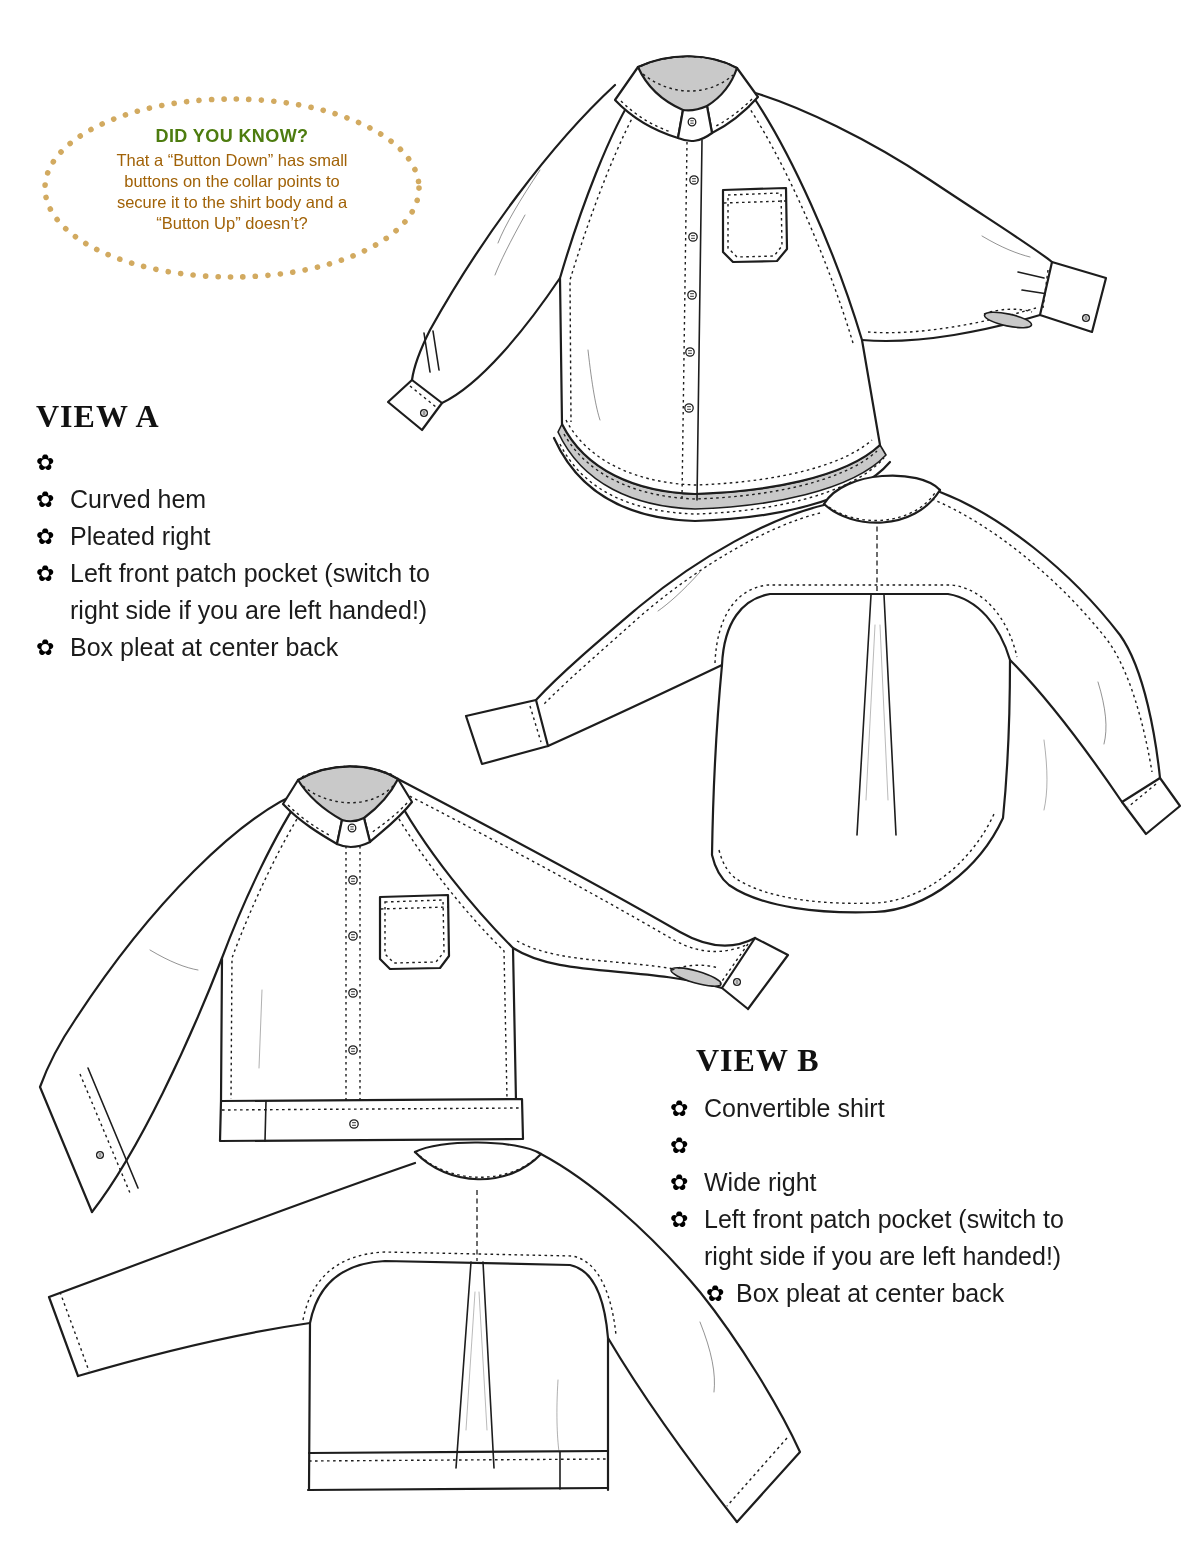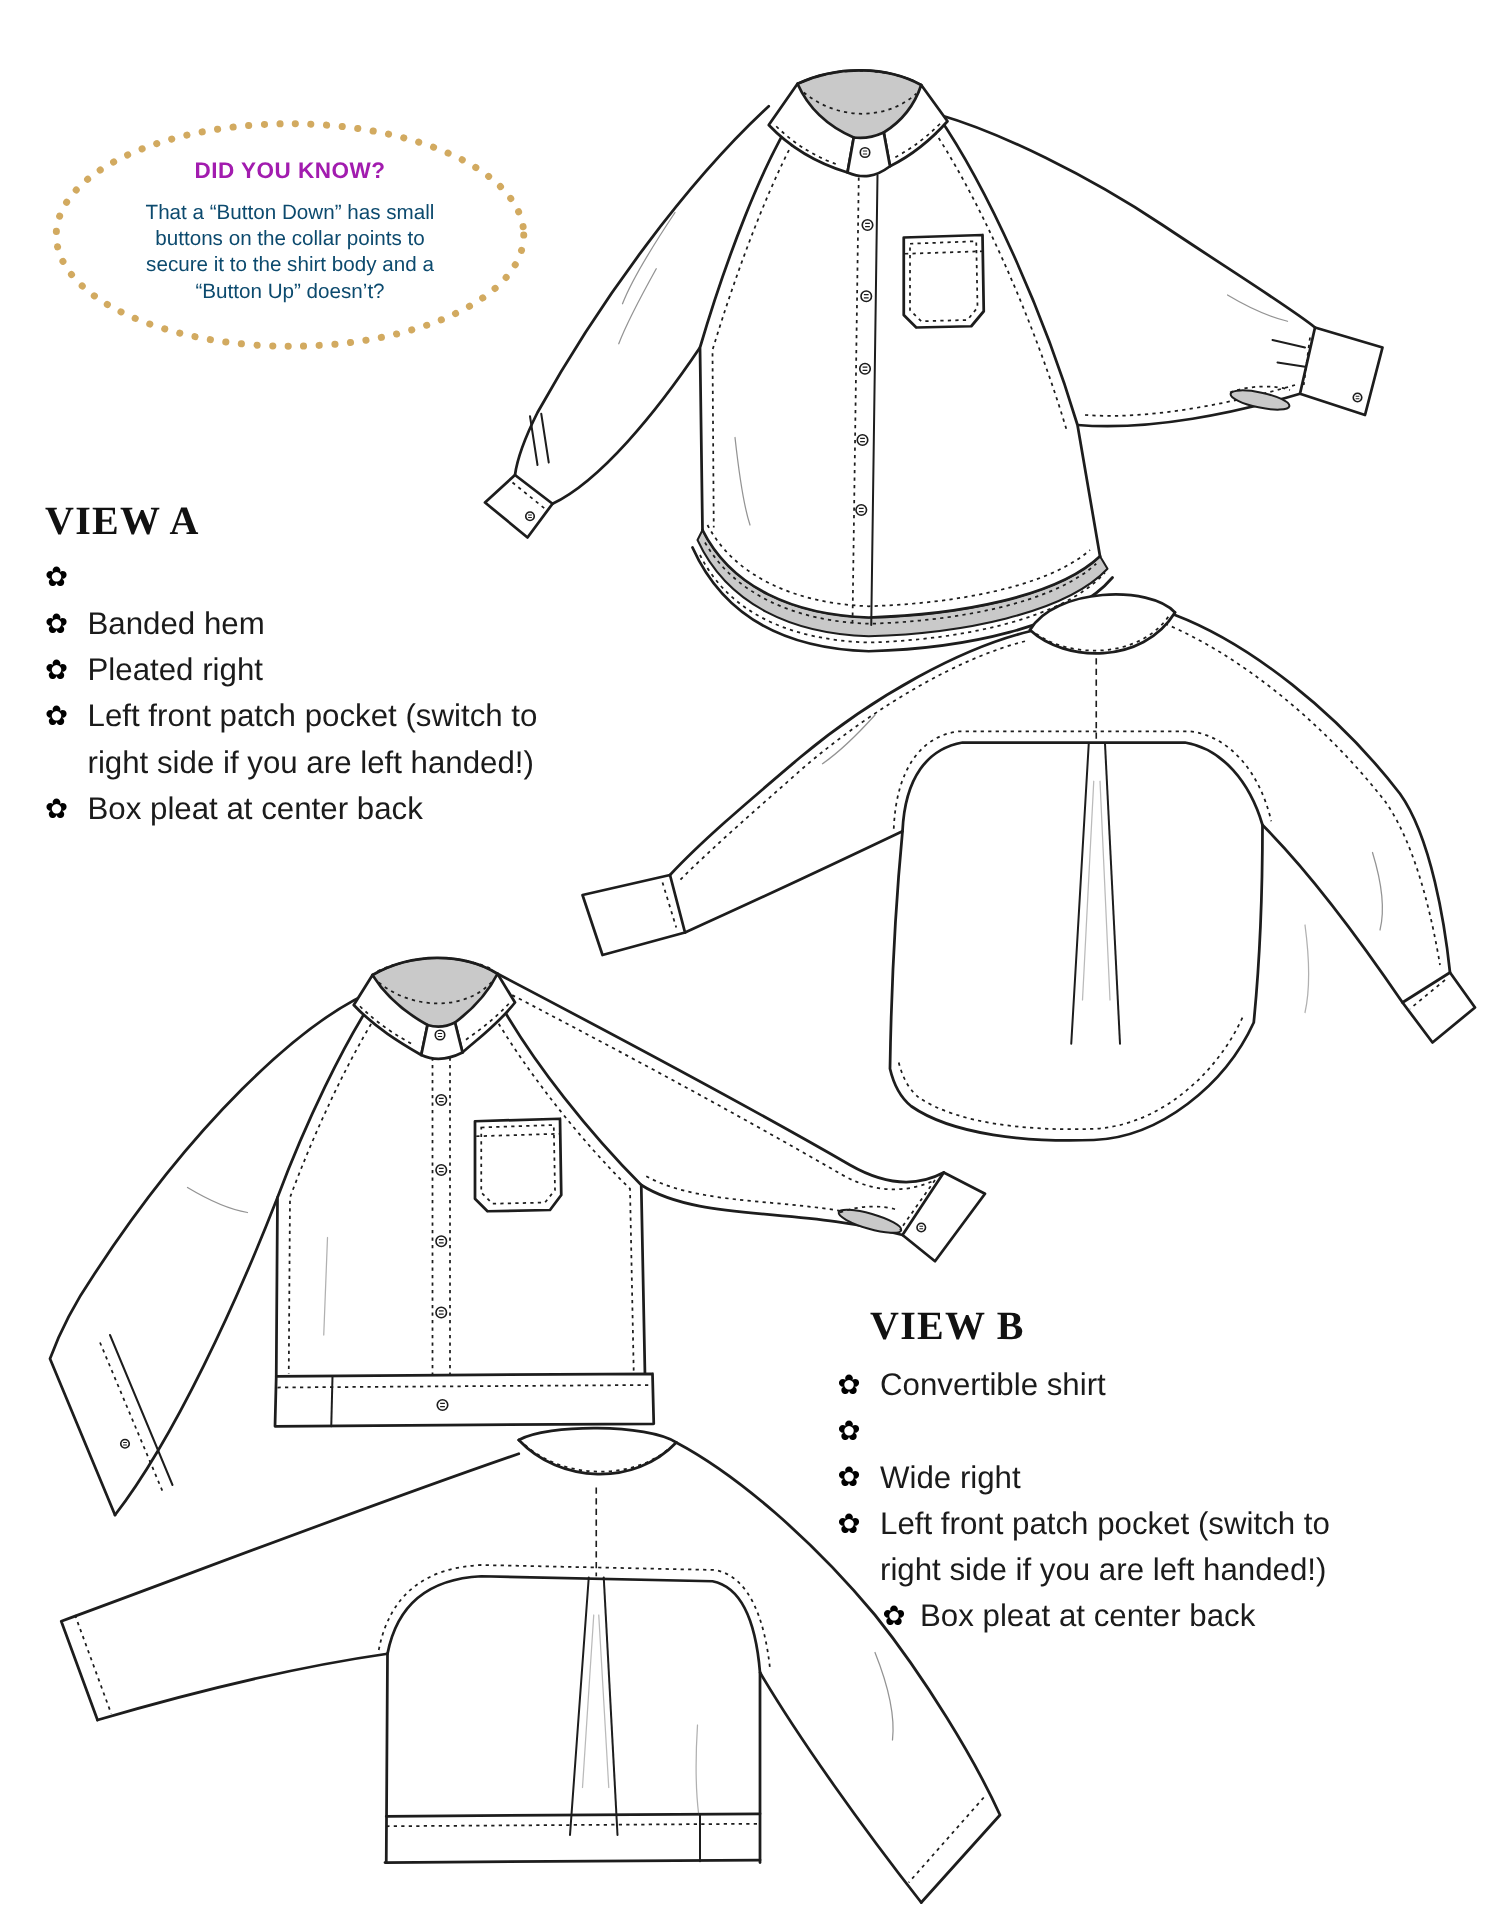--- a/index.html
+++ b/index.html
@@ -2,22 +2,22 @@
 <html><head>
 <meta charset="utf-8">
 <style>
   html,body{margin:0;padding:0;background:#fff;}
   .page{position:relative;width:1200px;height:1544px;background:#fff;overflow:hidden;
         font-family:"Liberation Sans", sans-serif;color:#1d1d1d;}
   svg{position:absolute;overflow:visible;}
   
   .callout{position:absolute;left:36px;top:92px;width:392px;height:192px;text-align:center;}
   .callout-border{left:0;top:0;width:392px;height:192px;}
-  .callout-title{position:relative;margin-top:34px;font-size:18px;font-weight:800;letter-spacing:.4px;color:#a21caf;}
-  .callout-body{position:relative;margin:13px auto 0;width:348px;font-size:16.5px;line-height:21px;color:#0c4a6e;white-space:pre-line;text-align:center;}
+  .callout-title{position:relative;margin-top:34px;font-size:18px;font-weight:800;letter-spacing:.4px;color:#4d7c0f;}
+  .callout-body{position:relative;margin:3px auto 0;width:348px;font-size:16.5px;line-height:21px;color:#a16207;white-space:pre-line;text-align:center;}
   
   .view-title{position:absolute;margin:0;font-family:"Liberation Serif", serif;font-weight:700;
               font-size:32px;letter-spacing:1px;color:#111;text-align:center;}
   .title-a{left:36px;top:398px;}
   .title-b{left:696px;top:1042px;}
   .features{position:absolute;list-style:none;margin:0;padding:0;}
   .features-a{left:36px;top:444px;width:520px;}
   .features-b{left:670px;top:1090px;width:500px;}
   .features li{display:flex;align-items:flex-start;font-size:25px;line-height:37px;color:#1b1b1b;}
   .features .bullet{flex:0 0 34px;font-family:"DejaVu Sans", sans-serif;font-size:22px;line-height:37px;color:#000;}
@@ -51,21 +51,21 @@
 “Button Up” doesn’t?</div>
   </div>
 
   <h2 class="view-title title-a">VIEW A</h2>
   <ul class="features features-a">
     <li>
         <span class="bullet">✿</span>
       </li>
     <li>
         <span class="bullet">✿</span>
-        <span class="ftext">Banded hem</span>
+        <span class="ftext">Curved hem</span>
       </li>
     <li>
         <span class="bullet">✿</span>
         <span class="ftext">Pleated right</span>
       </li>
     <li>
         <span class="bullet">✿</span>
         <span class="ftext">Left front patch pocket (switch to
 right side if you are left handed!)</span>
       </li>

